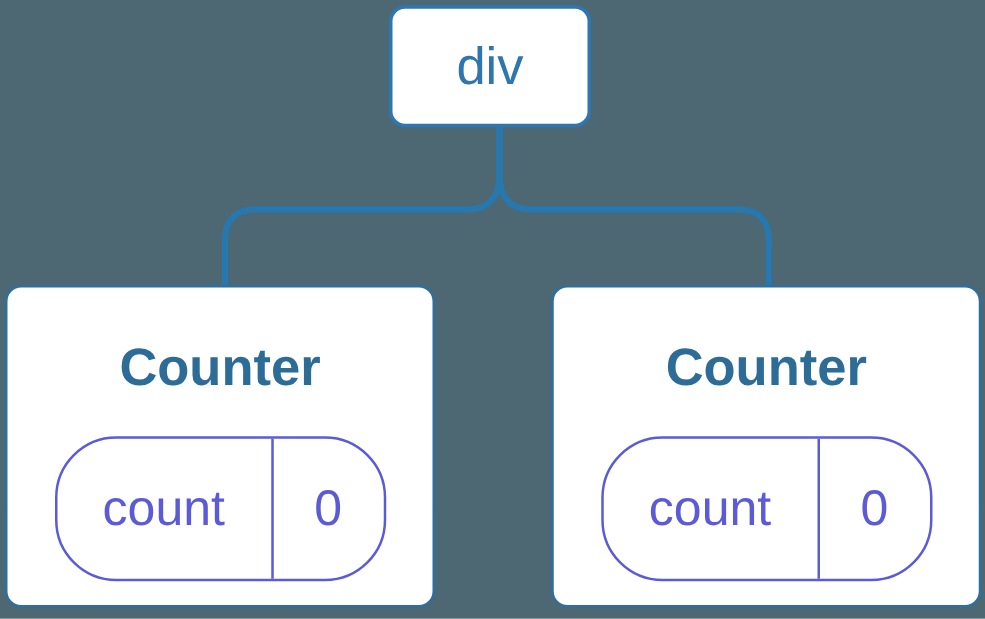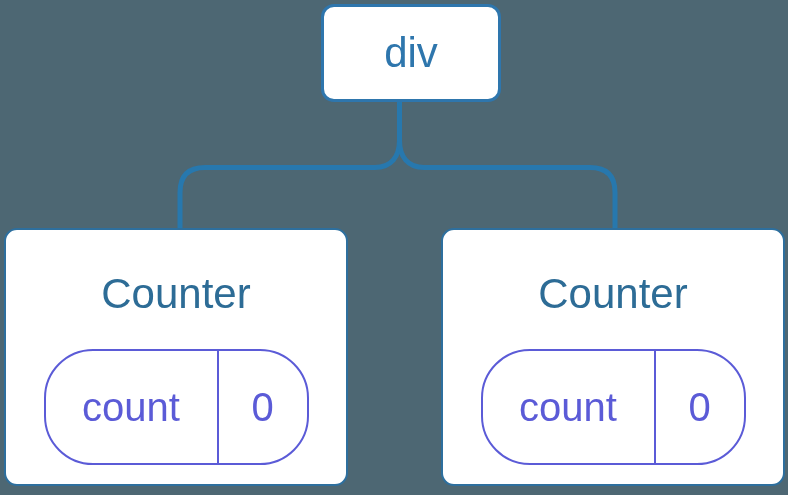--- a/index.html
+++ b/index.html
@@ -29,22 +29,22 @@
     width: 788px; height: 495px;
     z-index: 1;
   }
   .connector-svg path {
     fill: none;
     stroke: var(--line);
     stroke-width: 5;
   }
   .root-node {
     position: absolute;
-    left: 321px; top: 4px;
-    width: 180px; height: 98px;
+    left: 311px; top: 4px;
+    width: 162px; height: 98px;
     background: var(--cardBg);
     border: 3px solid var(--nodeBorder);
     border-radius: 13px;
     display: flex;
     align-items: center;
     justify-content: center;
     font-size: 42px;
     color: var(--nodeText);
     z-index: 2;
   }
@@ -58,21 +58,21 @@
     display: flex;
     flex-direction: column;
     align-items: center;
     padding-top: 43px;
     z-index: 2;
   }
   .component-card.left  { left: 4px; }
   .component-card.right { left: 441px; }
   .card-title {
     font-size: 42px;
-    font-weight: 400;
+    font-weight: 700;
     line-height: 1;
     color: var(--titleText);
   }
   .state-pill {
     margin-top: 34px;
     width: 265px; height: 116px;
     border: 2px solid var(--purple);
     border-radius: 49px;
     display: flex;
     align-items: stretch;

